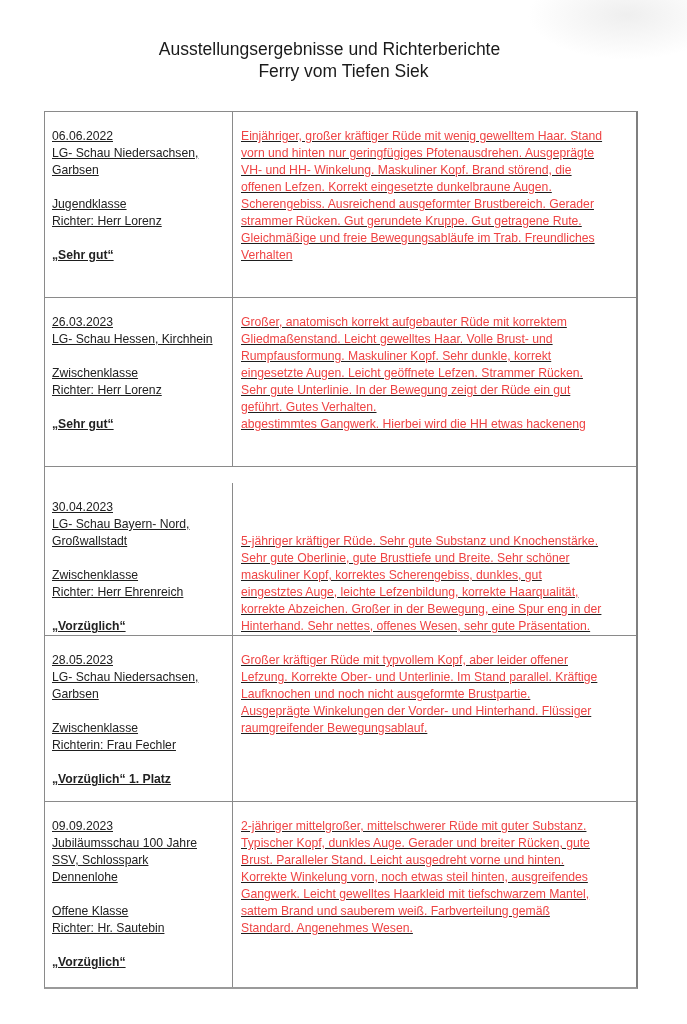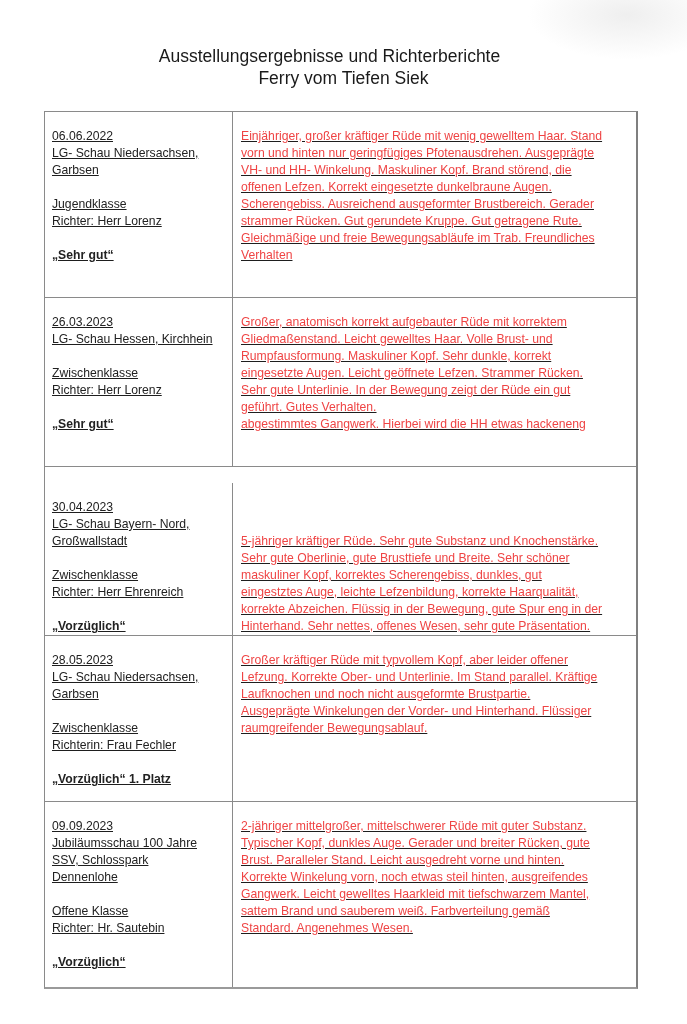--- a/index.html
+++ b/index.html
@@ -24,21 +24,20 @@
       border-radius: 50%;
       background: radial-gradient(ellipse at center, rgba(225,225,225,0.55) 0%, rgba(255,255,255,0) 70%);
       pointer-events: none;
     }
     .title-block {
       position: absolute;
       left: 0;
       top: 38px;
       width: 687px;
       text-align: center;
-      margin-top: 7px;
     }
     .title-line {
       font-size: 17.5px;
       line-height: 22px;
       color: #1a1a1a;
     }
     .title-line.first {
       margin-left: -28px;
     }
     .table {
@@ -146,21 +145,21 @@
       <span class="line">Zwischenklasse</span>
       <span class="line">Richter: Herr Ehrenreich</span>
       <span class="gap"></span>
       <span class="line rating">„Vorzüglich“</span>
     </div>
     <div class="cell-right">
       <span class="line">5-jähriger kräftiger Rüde. Sehr gute Substanz und Knochenstärke.</span>
       <span class="line">Sehr gute Oberlinie, gute Brusttiefe und Breite. Sehr schöner</span>
       <span class="line">maskuliner Kopf, korrektes Scherengebiss, dunkles, gut</span>
       <span class="line">eingestztes Auge, leichte Lefzenbildung, korrekte Haarqualität,</span>
-      <span class="line">korrekte Abzeichen. Flüssig in der Bewegung, gute Spur eng in der</span>
+      <span class="line">korrekte Abzeichen. Großer in der Bewegung, eine Spur eng in der</span>
       <span class="line">Hinterhand. Sehr nettes, offenes Wesen, sehr gute Präsentation.</span>
     </div>
   </div>
 
   <div class="row" style="height:166px;">
     <div class="cell-left">
       <span class="line">28.05.2023</span>
       <span class="line">LG- Schau Niedersachsen,</span>
       <span class="line">Garbsen</span>
       <span class="gap"></span>

